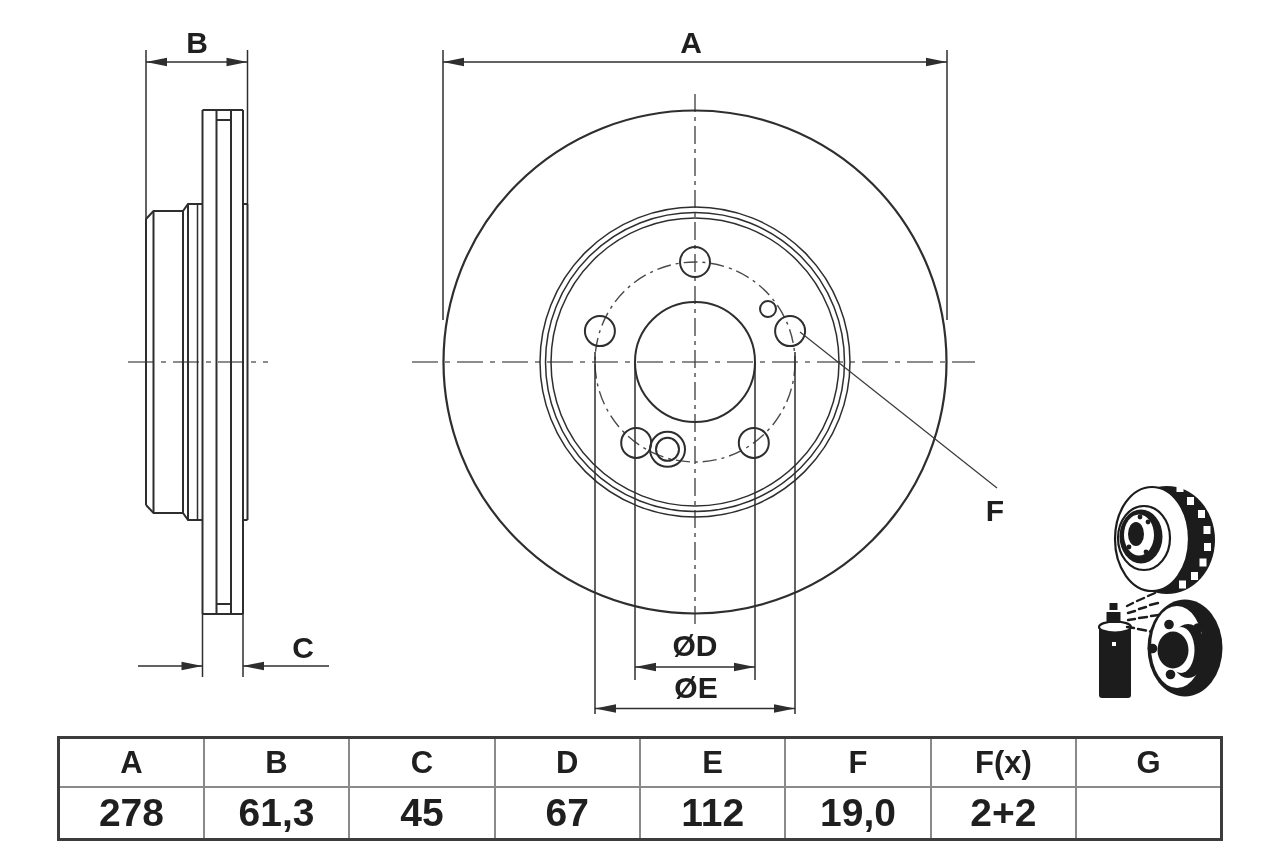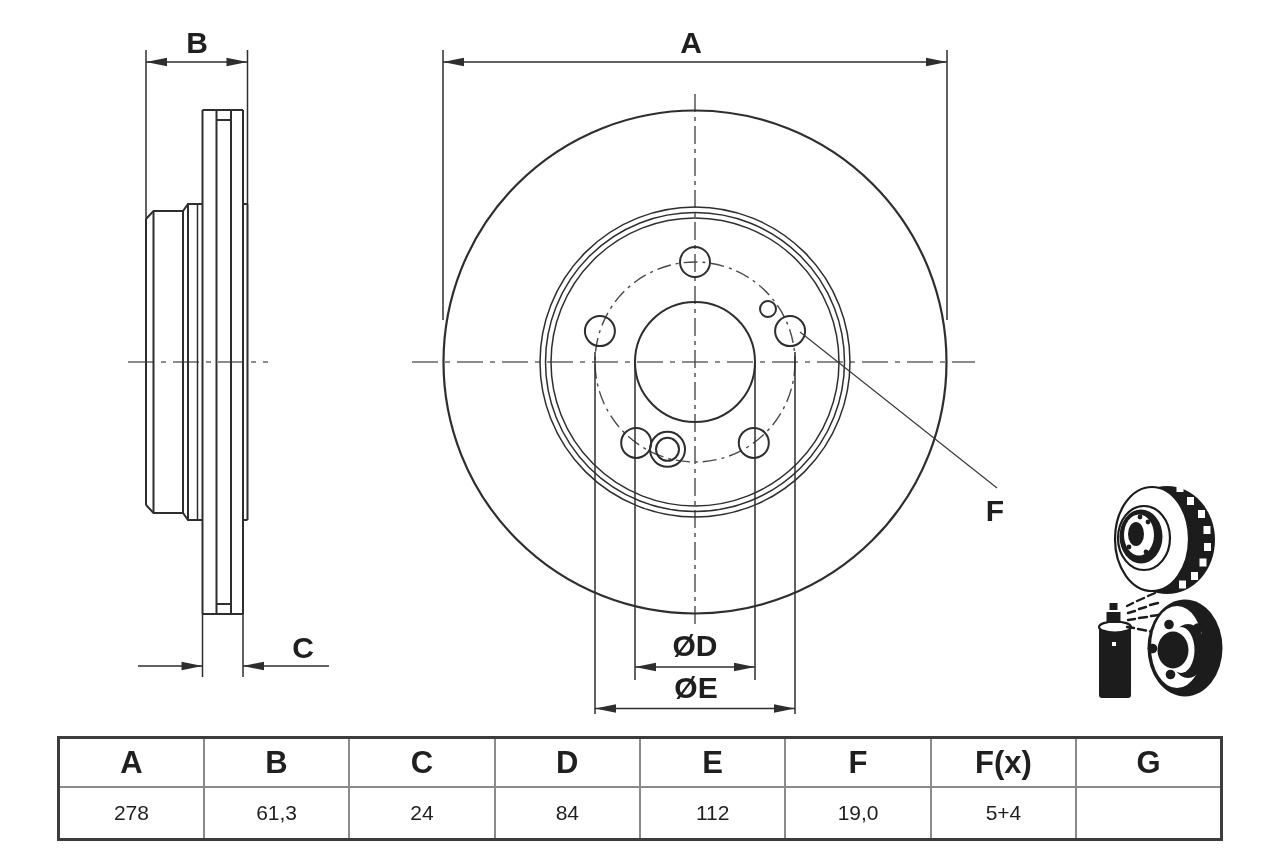--- a/index.html
+++ b/index.html
@@ -17,21 +17,21 @@
   .dimtext{font-family:"Liberation Sans",sans-serif;font-weight:bold;font-size:30px;fill:#1f1f1f;text-anchor:middle;}
   .icon{fill:#1c1c1c;stroke:none;}
   .iconw{fill:#ffffff;stroke:none;}
   .iconwo{fill:#ffffff;stroke:#1c1c1c;stroke-width:2.2;}
   .spray{stroke:#1c1c1c;stroke-width:2.4;stroke-linecap:round;fill:none;}
   
   table.spec{position:absolute;left:57px;top:736px;width:1166px;height:99px;border-collapse:collapse;table-layout:fixed;border:3px solid #3c3c3c;background:#fff;}
   table.spec th,table.spec td{border-left:2px solid #8a8a8a;text-align:center;vertical-align:middle;padding:0;color:#1f1f1f;}
   table.spec th:first-child,table.spec td:first-child{border-left:none;}
   table.spec th{font-weight:bold;font-size:31px;height:47px;border-bottom:2px solid #8a8a8a;}
-  table.spec td{font-weight:normal;font-size:21px;height:50px;}
+  table.spec td{font-weight:bold;font-size:39px;height:50px;}
 </style>
 </head>
 <body>
 
 <div class="stage">
 <svg width="1280" height="730" viewBox="0 0 1280 730">
 
   <g>
 
     <line class="cl" x1="128" y1="362" x2="268" y2="362"></line>
@@ -199,22 +199,22 @@
     <th>C</th>
     <th>D</th>
     <th>E</th>
     <th>F</th>
     <th>F(x)</th>
     <th>G</th>
   </tr>
   <tr>
     <td>278</td>
     <td>61,3</td>
-    <td>24</td>
-    <td>84</td>
+    <td>45</td>
+    <td>67</td>
     <td>112</td>
     <td>19,0</td>
-    <td>5+4</td>
+    <td>2+2</td>
     <td></td>
   </tr>
 </tbody>
     </table>
 </div>
 
 </body></html>

